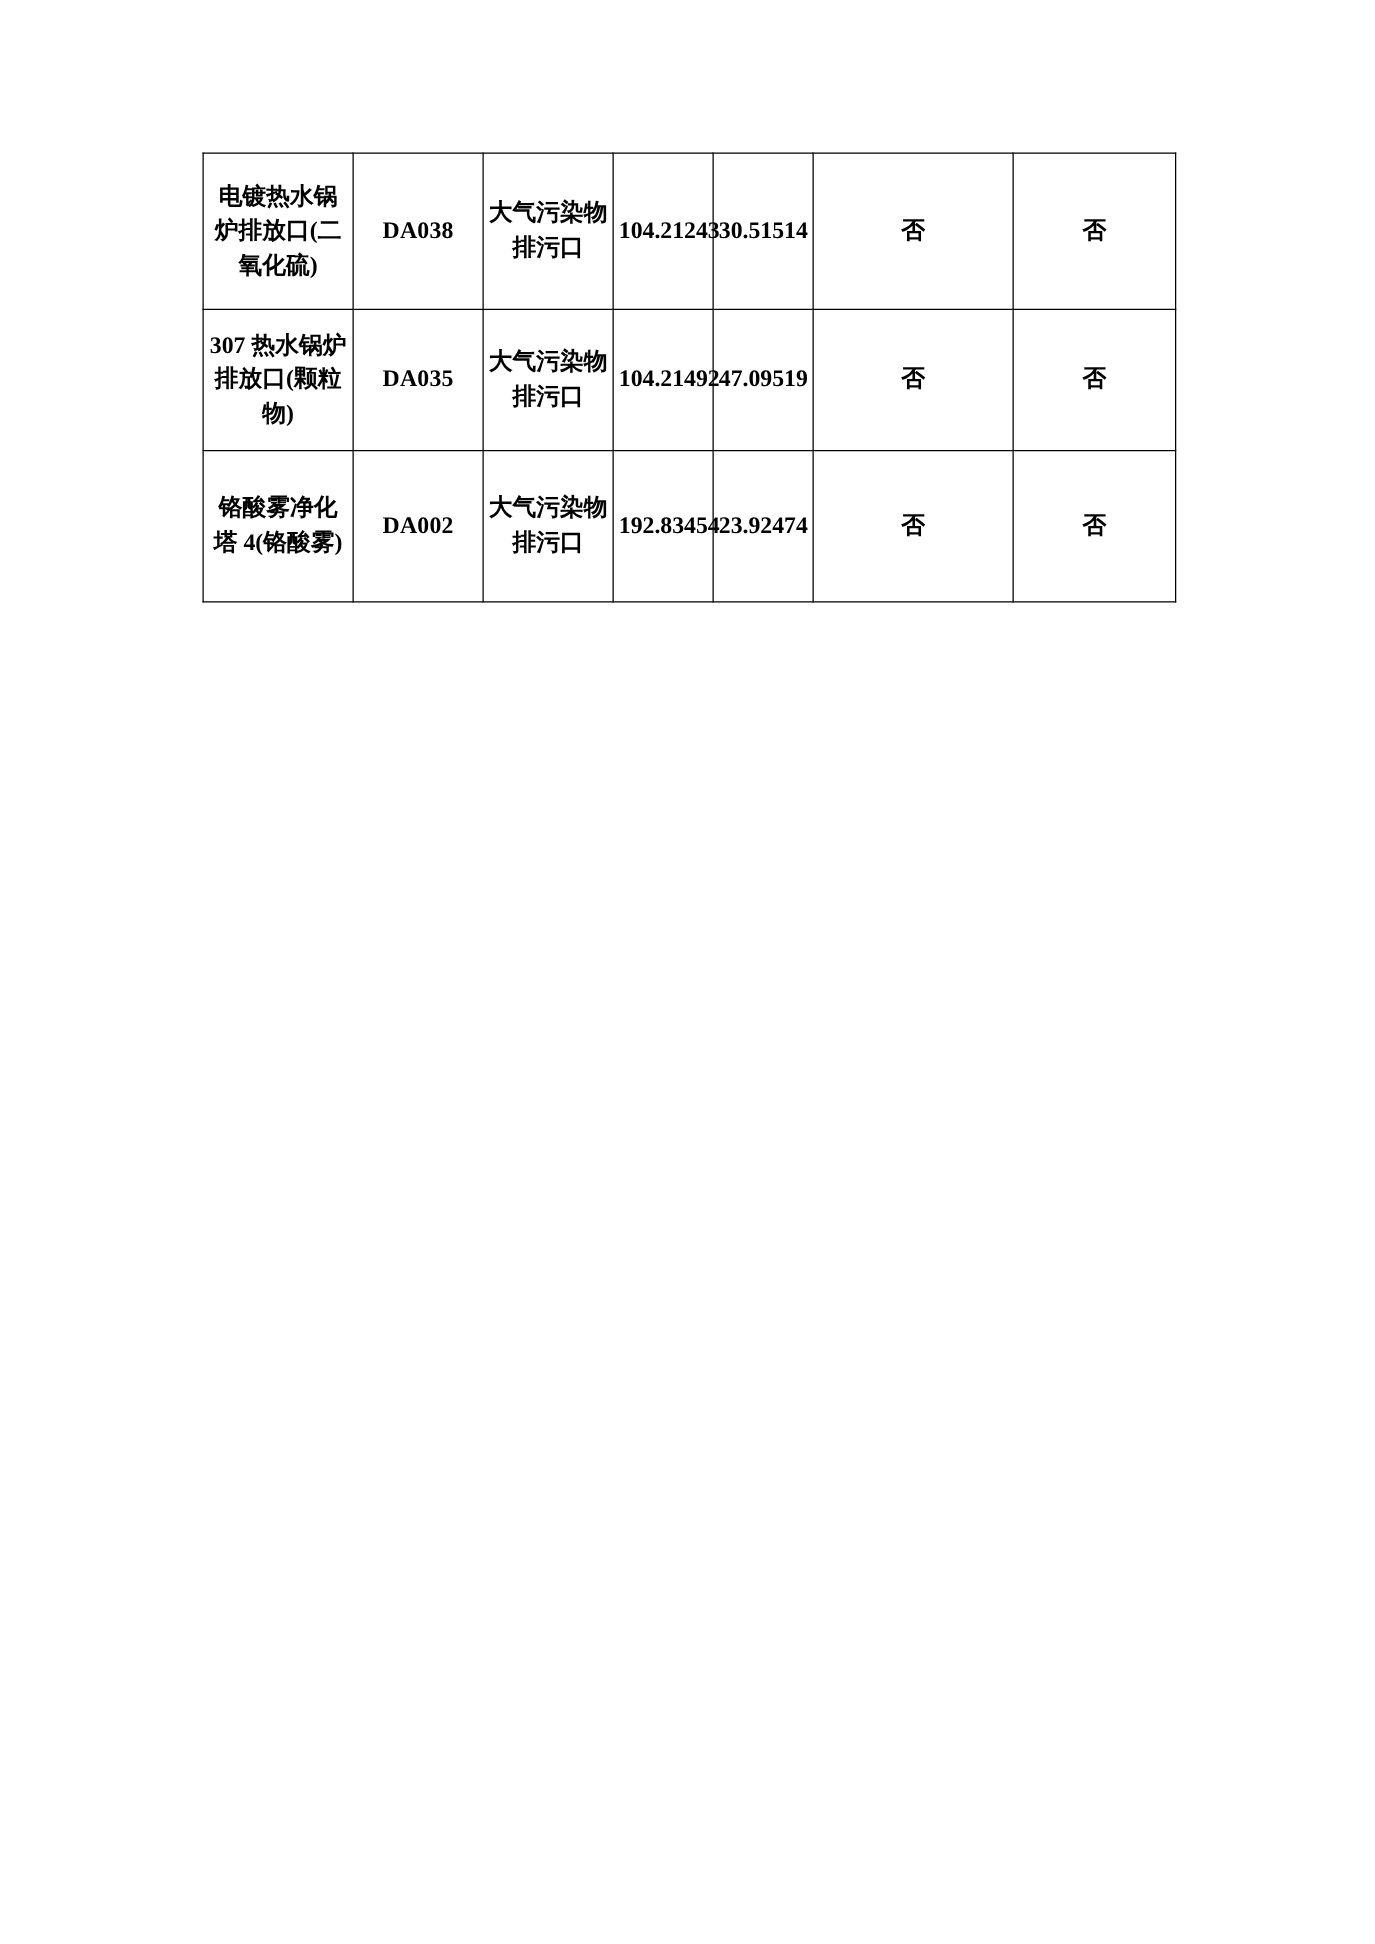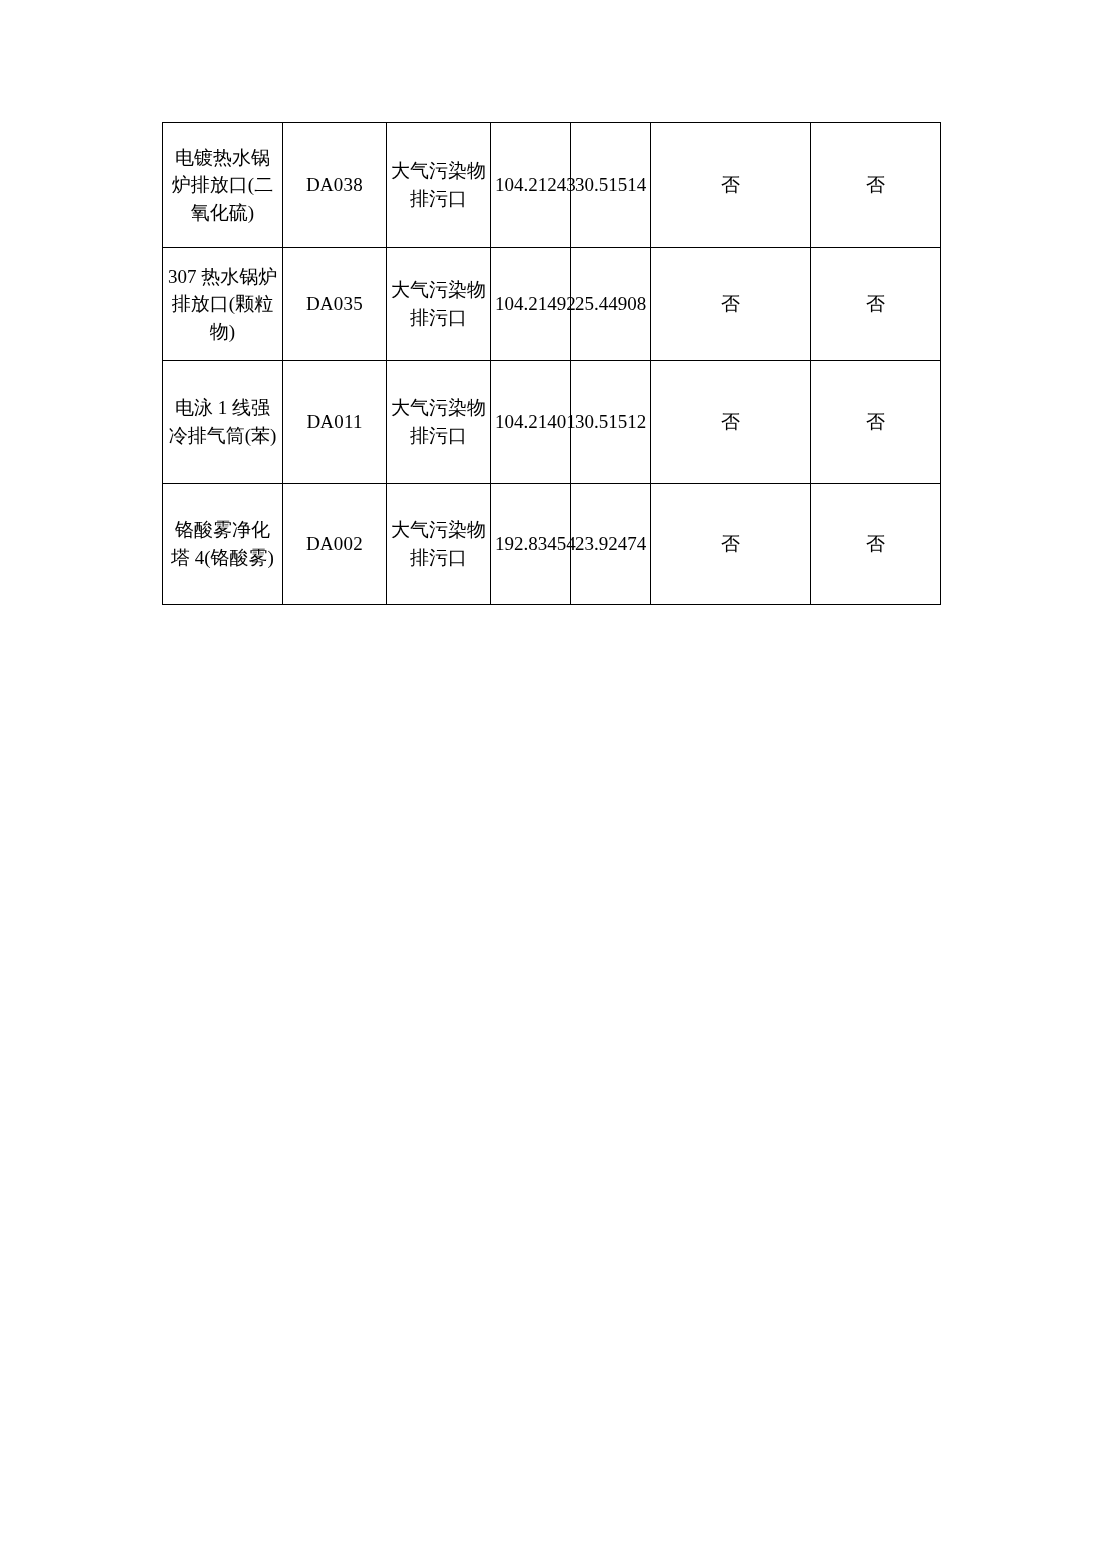--- a/index.html
+++ b/index.html
@@ -14,20 +14,21 @@
     font-family: "Liberation Serif", "DejaVu Serif", serif;
     color: #000000;
   }
   .page {
     position: absolute;
     top: 0;
     left: 0;
     width: 1100px;
     height: 1402px;
     overflow: hidden;
+    font-weight: bold;
   }
   .doc-table {
     position: absolute;
     left: 162px;
     top: 122px;
     width: 778px;
     border-collapse: collapse;
     table-layout: fixed;
   }
   .doc-table td {
@@ -105,30 +106,21 @@
         <td class="cell-num">104.21243</td>
         <td class="cell-num">30.51514</td>
         <td class="cell-flag">否</td>
         <td class="cell-flag">否</td>
       </tr>
       <tr class="row-h2">
         <td class="cell-name">307 热水锅炉排放口(颗粒物)</td>
         <td class="cell-code">DA035</td>
         <td class="cell-type">大气污染物排污口</td>
         <td class="cell-num">104.21492</td>
-        <td class="cell-num">25.44908</td>
-        <td class="cell-flag">否</td>
-        <td class="cell-flag">否</td>
-      </tr>
-      <tr class="row-h3">
-        <td class="cell-name">电泳 1 线强冷排气筒(苯)</td>
-        <td class="cell-code">DA011</td>
-        <td class="cell-type">大气污染物排污口</td>
-        <td class="cell-num">104.21401</td>
-        <td class="cell-num">30.51512</td>
+        <td class="cell-num">47.09519</td>
         <td class="cell-flag">否</td>
         <td class="cell-flag">否</td>
       </tr>
       <tr class="row-h8">
         <td class="cell-name">铬酸雾净化塔 4(铬酸雾)</td>
         <td class="cell-code">DA002</td>
         <td class="cell-type">大气污染物排污口</td>
         <td class="cell-num">192.83454</td>
         <td class="cell-num">23.92474</td>
         <td class="cell-flag">否</td>

